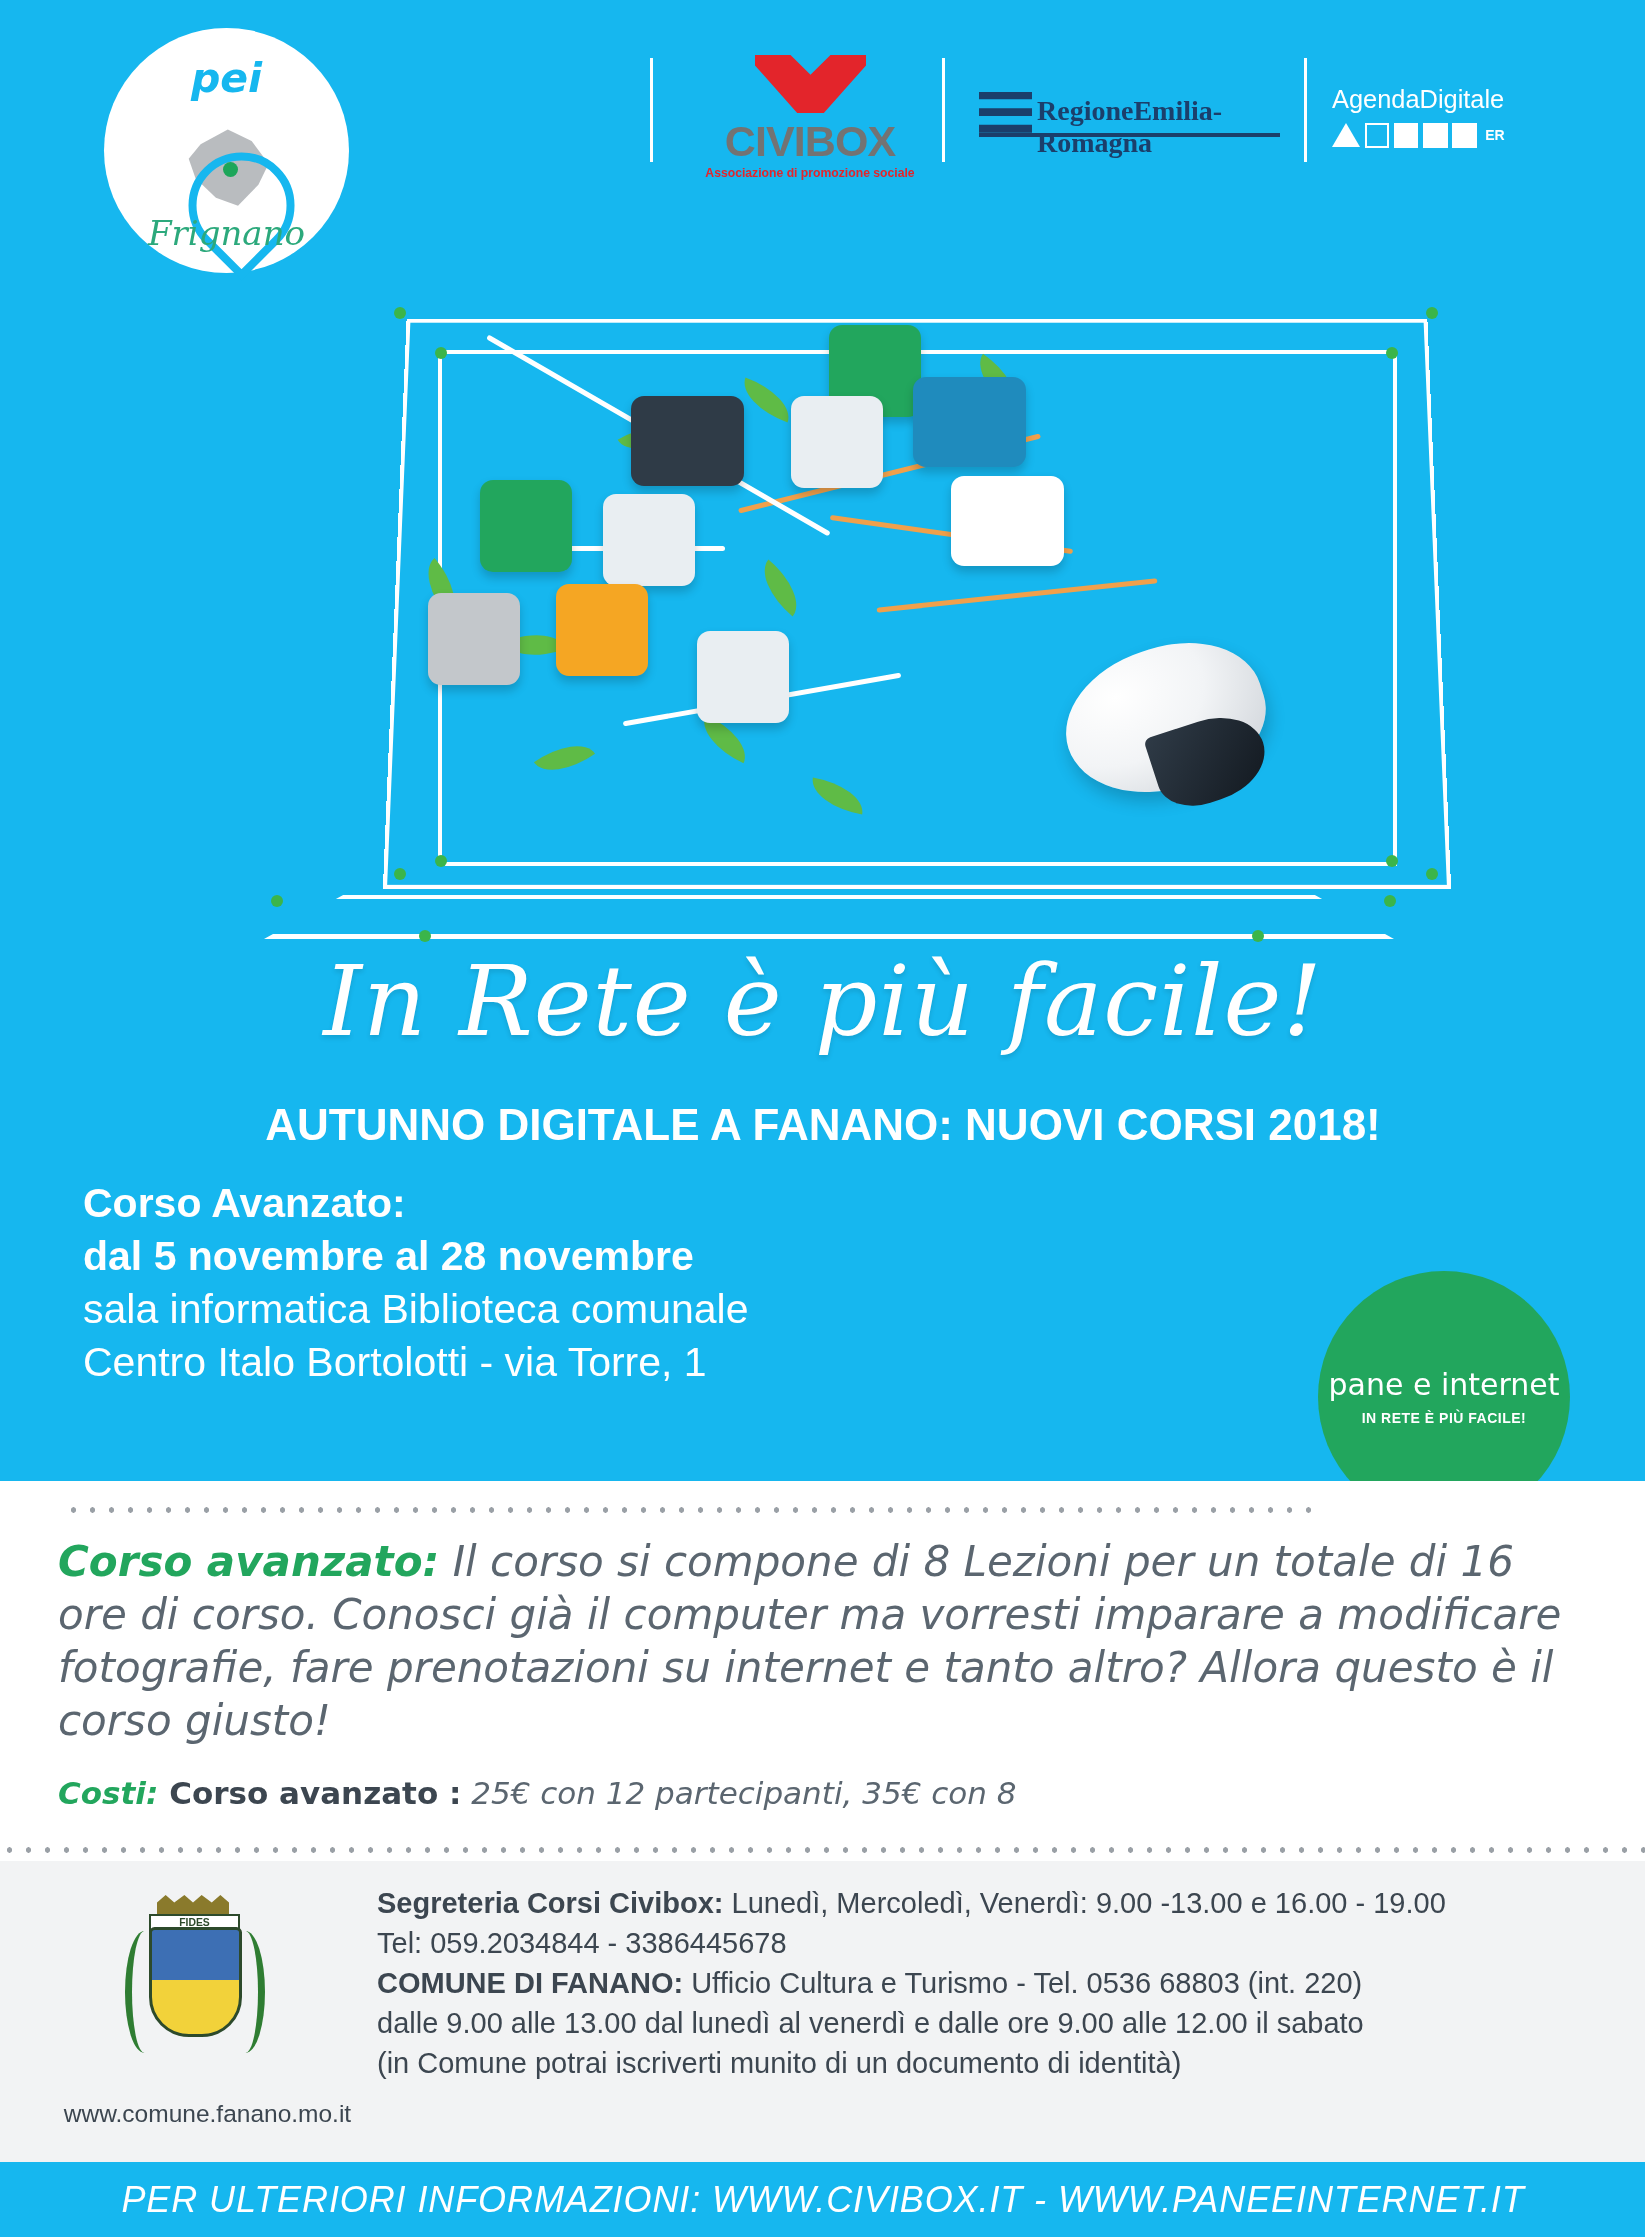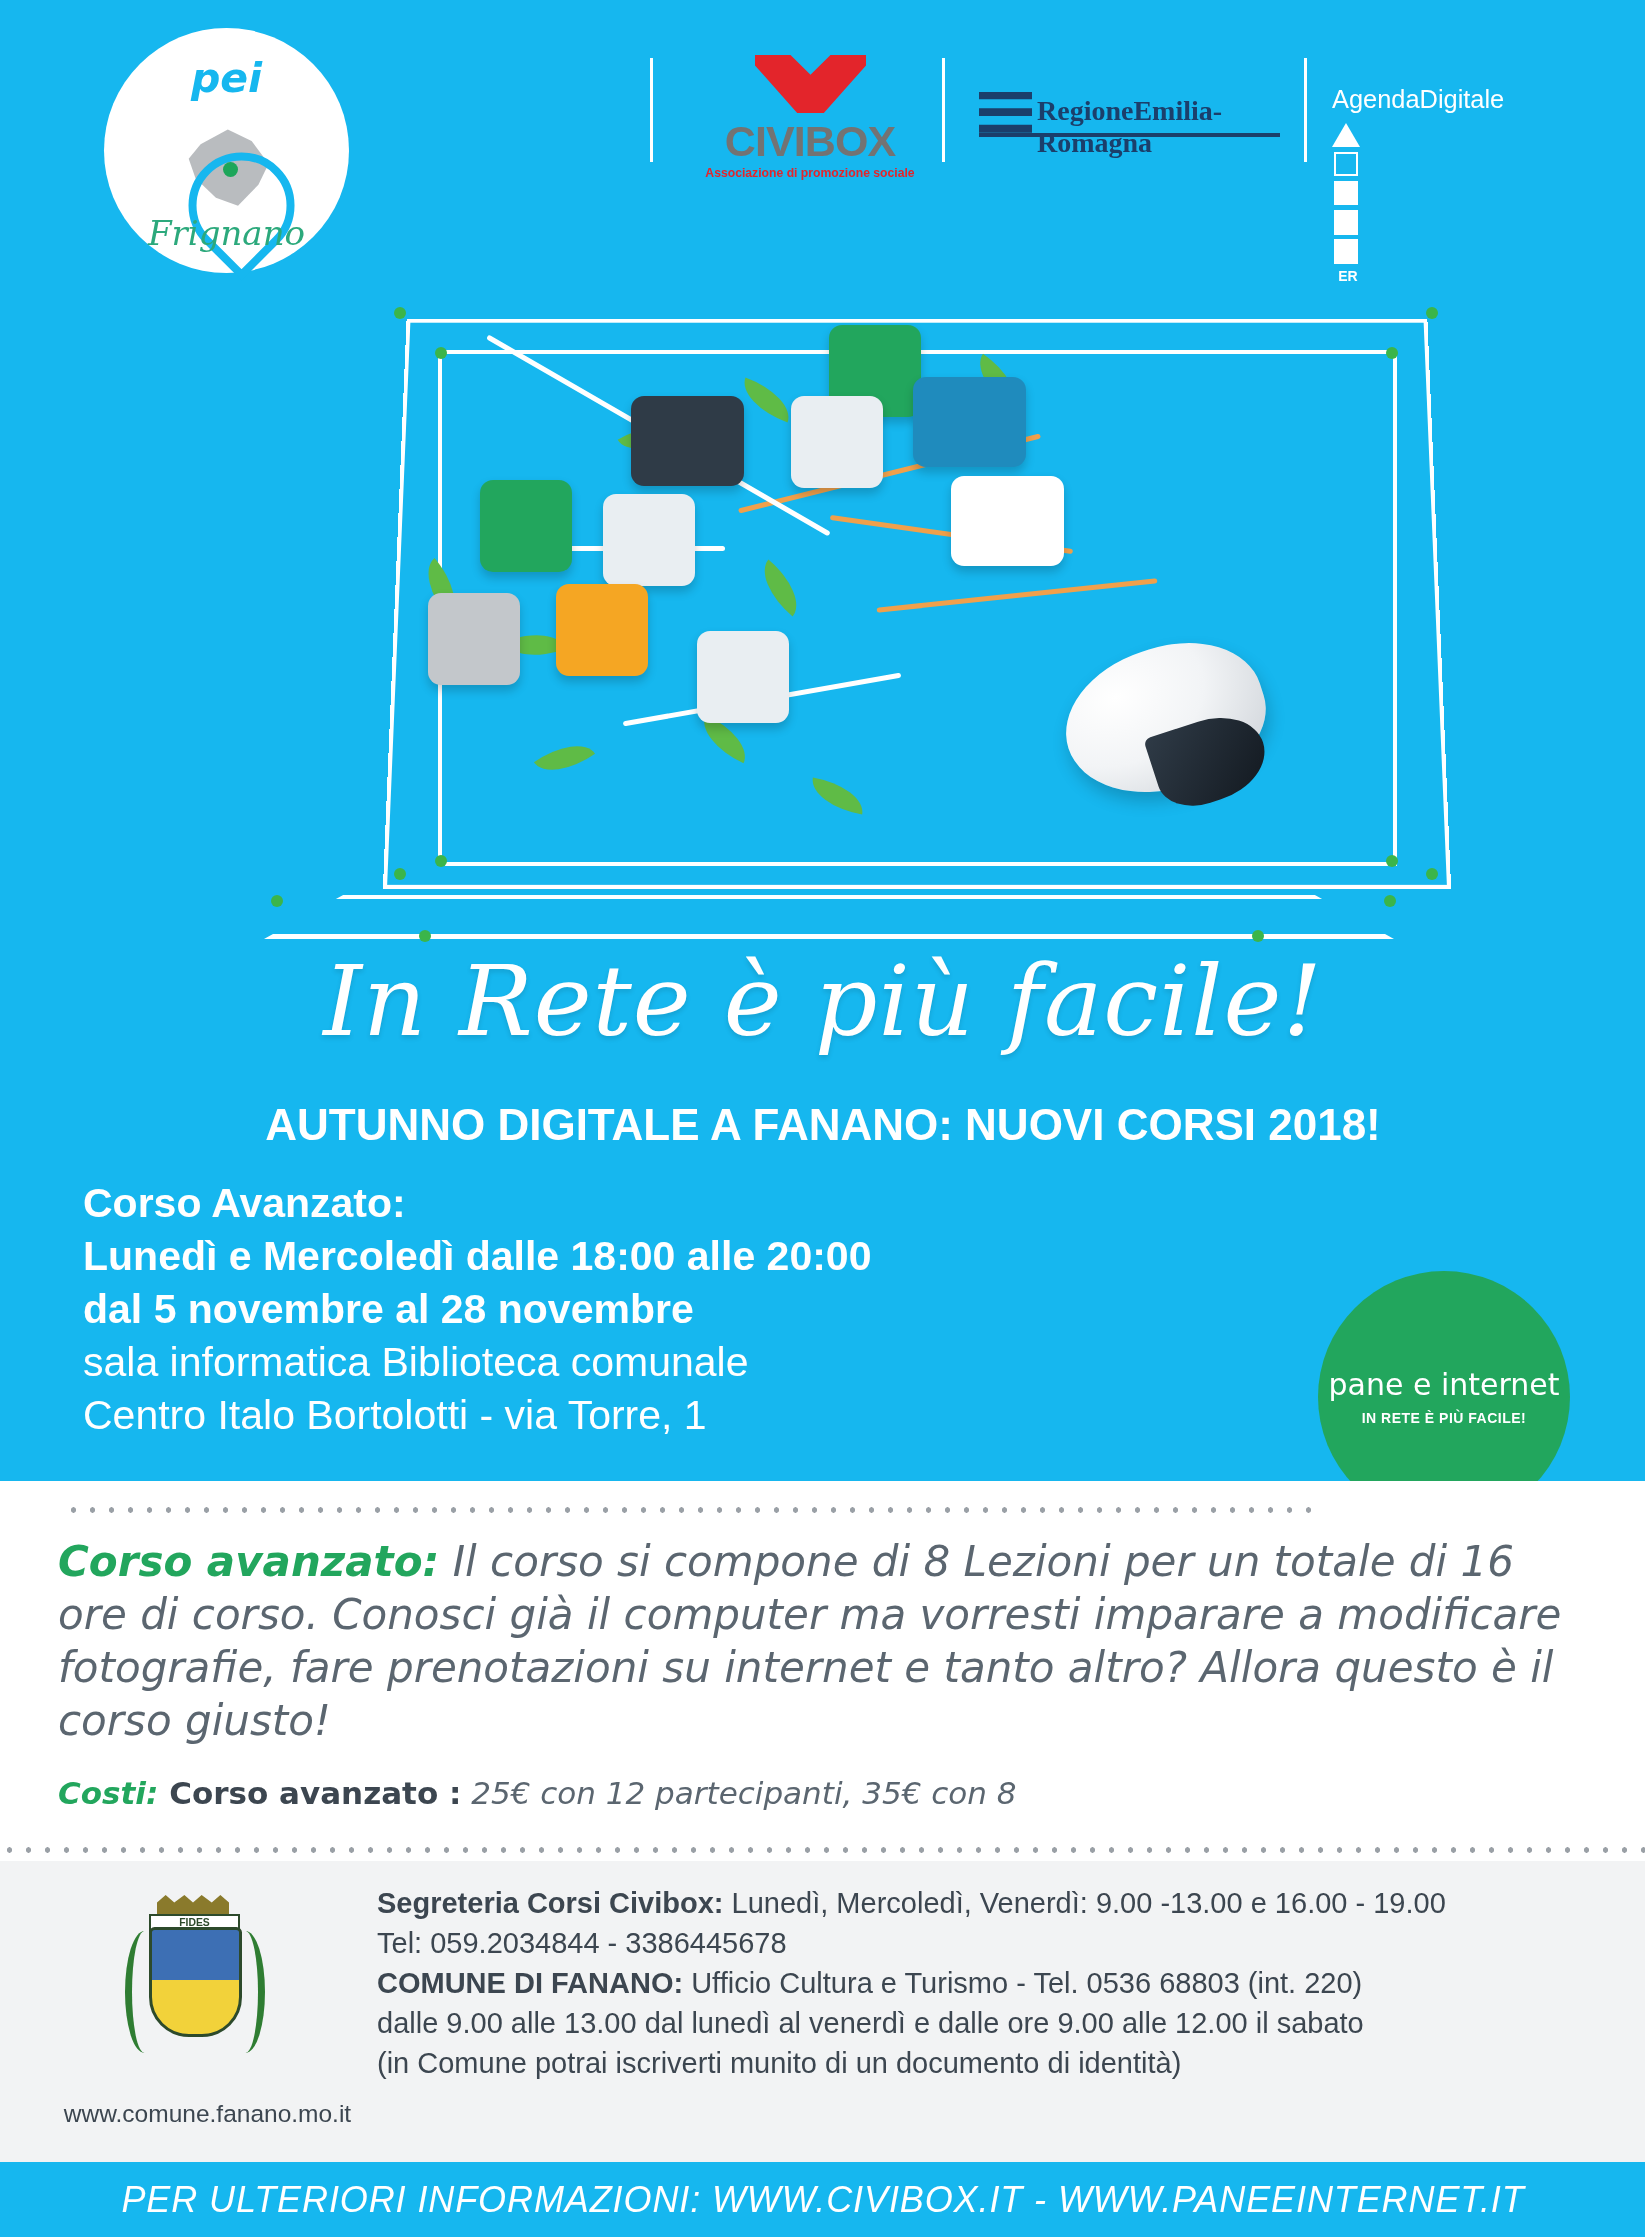--- a/index.html
+++ b/index.html
@@ -86,21 +86,21 @@
 
   .rer{position:absolute;left:979px;top:99px;width:301px;height:56px;}
   .rer-bars{position:absolute;left:0;top:-7.5px;width:53px;height:49px;background:#1b3f6b;
     clip-path:polygon(0 0,100% 0,100% 16%,0 16%,0 34%,100% 34%,100% 50%,0 50%,0 68%,100% 68%,100% 84%,0 84%);}
   .rer-word{position:absolute;left:58px;top:-3.8px;color:#1b3f6b;font-size:28px;font-weight:bold;font-family:"Liberation Serif",serif;}
   .rer-line{position:absolute;left:0;top:34px;width:301px;height:3.8px;background:#1b3f6b;}
 
   .agenda{position:absolute;left:1332px;top:85px;width:217px;height:85px;}
   .ag-top{color:#ffffff;font-size:25.4px;}
   .ag-top b{font-weight:normal;}
-  .ag-row{position:absolute;left:0;top:38px;display:flex;align-items:center;gap:4.7px;flex-direction:column;}
+  .ag-row{position:absolute;left:0;top:38px;display:flex;align-items:center;gap:4.7px;}
   .ag-tri{width:0;height:0;border-left:14px solid transparent;border-right:14px solid transparent;border-bottom:24.5px solid #ffffff;}
   .ag-sq{width:24.5px;height:24.5px;background:#ffffff;}
   .ag-sq.o{background:transparent;border:2.8px solid #ffffff;box-sizing:border-box;}
   .ag-er{color:#ffffff;font-size:14px;font-weight:bold;margin-left:3.8px;}
 
   
   .illus{position:absolute;left:226px;top:292px;width:1196px;height:650px;}
   .frame-outer{
     position:absolute;left:169px;top:19px;width:1036px;height:565px;
     border:4.7px solid #ffffff;
@@ -330,21 +330,20 @@
 
     <div class="mouse"></div>
     <div class="mouse-dark"></div>
   </div>
 
   <div class="headline">In Rete è più facile!</div>
   <div class="subhead">AUTUNNO DIGITALE A FANANO: NUOVI CORSI 2018!</div>
 
   <div class="details">
     <div class="l b">Corso Avanzato:</div>
-    <div class="l b">Lunedì e Mercoledì dalle 18:00 alle 20:00</div>
     <div class="l b">dal 5 novembre al 28 novembre</div>
     <div class="l">sala informatica Biblioteca comunale</div>
     <div class="l">Centro Italo Bortolotti - via Torre, 1</div>
   </div>
 
   <div class="pei-green">
     <div class="t1">pane e internet</div>
     <div class="t2">IN RETE È PIÙ FACILE!</div>
   </div>
 

